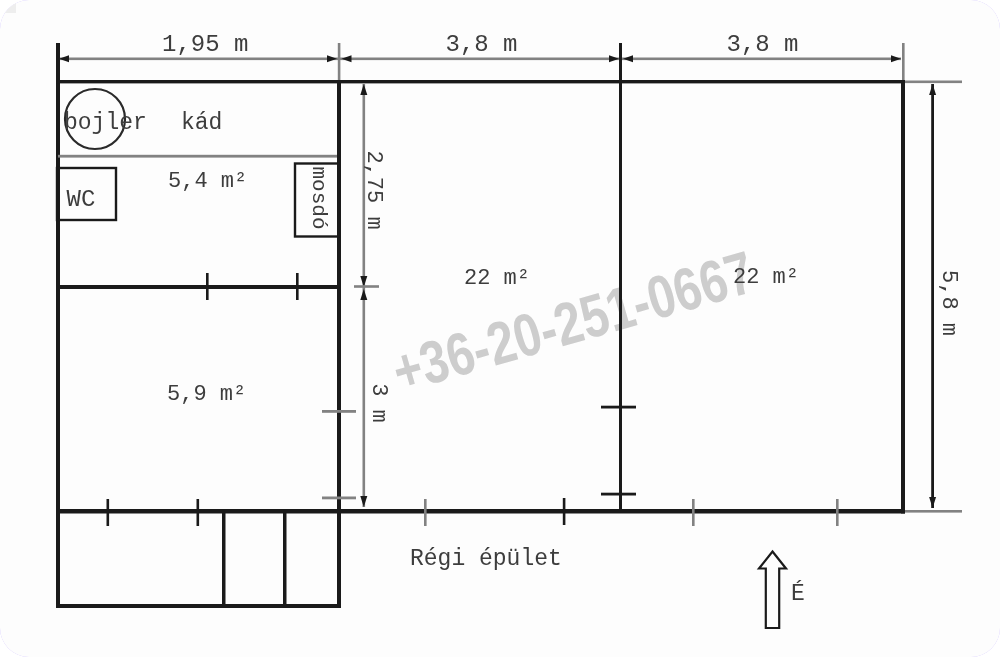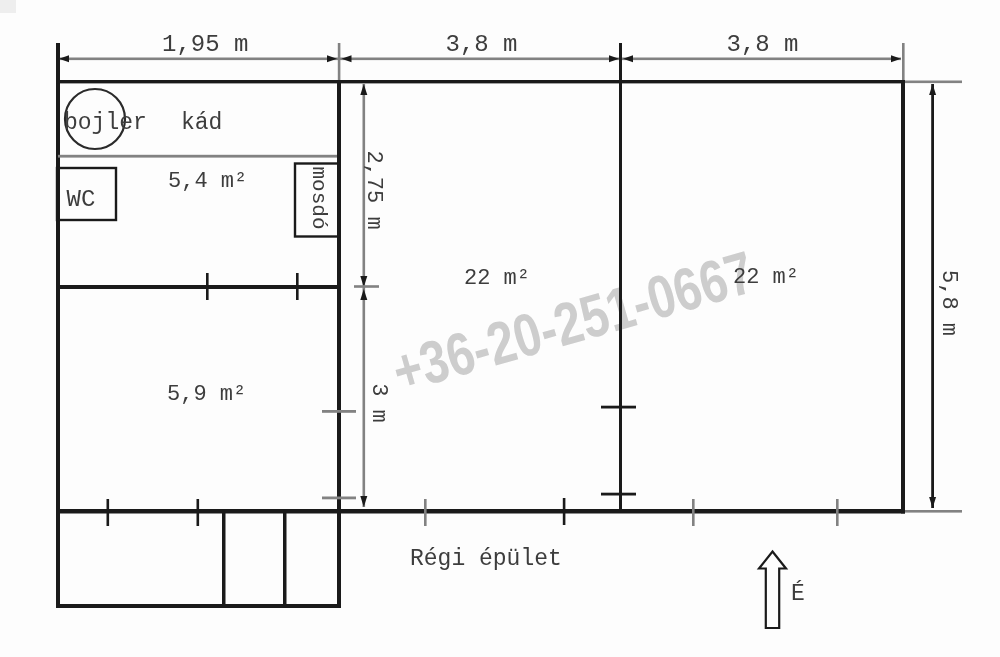--- a/index.html
+++ b/index.html
@@ -1,16 +1,16 @@
 <!DOCTYPE html>
 <html><head>
 <meta charset="utf-8">
 <style>
   html,body{margin:0;padding:0;background:#ffffff;}
-  .wrap{position:relative;width:1000px;height:657px;background:#c4b5fd;overflow:hidden;}
+  .wrap{position:relative;width:1000px;height:657px;background:#c4b5fd;overflow:hidden;border-radius:29px;}
   svg{display:block;}
 </style>
 </head>
 <body>
 <div class="wrap">
 <svg width="1000" height="657" viewBox="0 0 1000 657" xmlns="http://www.w3.org/2000/svg">
 
   <rect x="0" y="0" width="1000" height="657" fill="#fdfdfd"></rect>
 
   <rect x="0" y="0" width="16" height="13" fill="#eeeeee"></rect>

